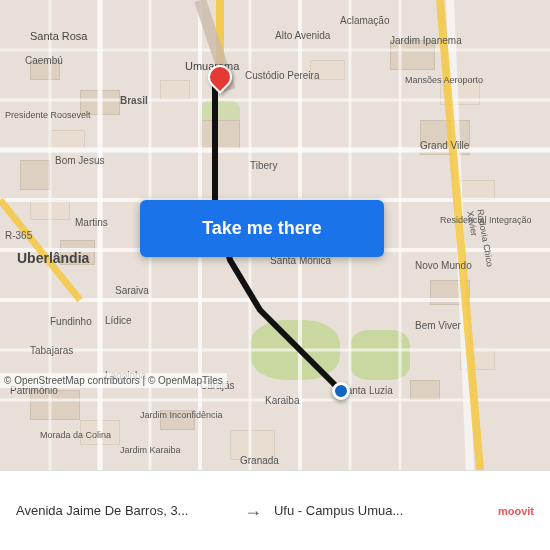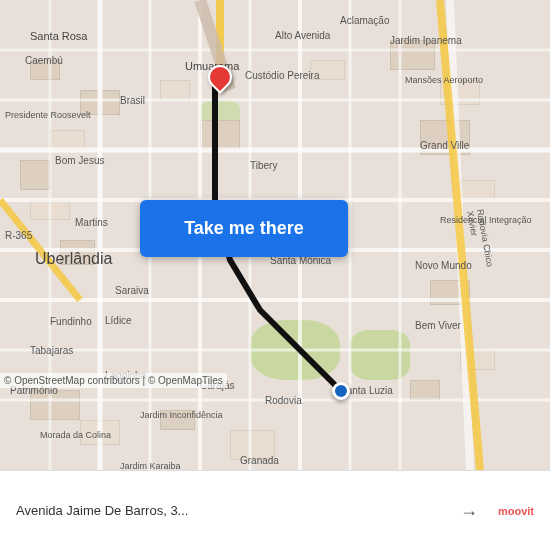--- a/index.html
+++ b/index.html
@@ -26,21 +26,21 @@
       position: absolute;
       background: #c8d8a0;
       border-radius: 50%;
     }
 
     
     .take-me-there-btn {
       position: absolute;
       top: 200px;
       left: 140px;
-      width: 208px;
+      width: 244px;
       padding: 18px 30px;
       background: #1a73e8;
       color: white;
       font-size: 18px;
       font-weight: bold;
       border: none;
       border-radius: 6px;
       cursor: pointer;
       text-align: center;
       box-shadow: 0 2px 8px rgba(0,0,0,0.3);
@@ -245,60 +245,63 @@
 
     <line x1="200" y1="0" x2="230" y2="90" stroke="#ccbbaa" stroke-width="12" opacity="0.8"></line>
 
     <polyline points="340,390 300,350 260,310 230,260 215,200 215,120 215,80" stroke="#111111" stroke-width="6" fill="none" stroke-linejoin="round" stroke-linecap="round"></polyline>
   </svg>
 
   <span class="city-label" style="top:30px;left:30px;">Santa Rosa</span>
   <span class="district-label" style="top:55px;left:25px;text-align:center;">Caembú</span>
   <span class="district-label" style="top:110px;left:5px;font-size:9px;">Presidente Roosevelt</span>
   <span class="district-label" style="top:155px;left:55px;">Bom Jesus</span>
-  <span class="district-label" style="top:95px;left:120px;">Brasil</span>
+  <span class="district-label" style="top:95px;left:120px;font-weight:bold;">Brasil</span>
   <span class="district-label" style="top:70px;left:245px;">Custódio Pereira</span>
   <span class="district-label" style="top:160px;left:250px;">Tibery</span>
   <span class="district-label" style="top:30px;left:275px;">Alto Avenida</span>
   <span class="city-label" style="top:60px;left:185px;">Umuarama</span>
   <span class="district-label" style="top:15px;left:340px;">Aclamação</span>
   <span class="district-label" style="top:35px;left:390px;">Jardim Ipanema</span>
   <span class="district-label" style="top:75px;left:405px;font-size:9px;">Mansões Aeroporto</span>
   <span class="district-label" style="top:140px;left:420px;">Grand Ville</span>
-  <span class="city-label" style="top:250px;left:35px;font-size:16px;font-weight:normal;">Uberlândia</span>
+  <span class="city-label" style="top:250px;left:17px;font-size:14px;font-weight:bold;">Uberlândia</span>
   <span class="district-label" style="top:285px;left:115px;">Saraiva</span>
   <span class="district-label" style="top:316px;left:50px;">Fundinho</span>
   <span class="district-label" style="top:315px;left:105px;">Lídice</span>
   <span class="district-label" style="top:345px;left:30px;">Tabajaras</span>
   <span class="district-label" style="top:385px;left:10px;">Patrimônio</span>
   <span class="district-label" style="top:370px;left:105px;">Lagoinha</span>
   <span class="district-label" style="top:380px;left:200px;">Carajás</span>
-  <span class="district-label" style="top:395px;left:265px;">Rodovia</span>
+  <span class="district-label" style="top:395px;left:265px;">Karaiba</span>
   <span class="district-label" style="top:385px;left:340px;">Santa Luzia</span>
   <span class="district-label" style="top:255px;left:270px;">Santa Mônica</span>
   <span class="district-label" style="top:260px;left:415px;">Novo Mundo</span>
   <span class="district-label" style="top:320px;left:415px;">Bem Viver</span>
   <span class="district-label" style="top:215px;left:440px;font-size:9px;">Residencial Integração</span>
   <span class="district-label" style="top:410px;left:140px;font-size:9px;">Jardim Inconfidência</span>
   <span class="district-label" style="top:430px;left:40px;font-size:9px;">Morada da Colina</span>
-  <span class="district-label" style="top:445px;left:120px;font-size:9px;margin-top:16px;">Jardim Karaiba</span>
+  <span class="district-label" style="top:445px;left:120px;font-size:9px;">Jardim Karaiba</span>
   <span class="district-label" style="top:455px;left:240px;">Granada</span>
   <span class="district-label" style="top:235px;left:180px;font-size:9px;">Caz.</span>
   <span class="district-label" style="top:185px;left:75px;margin-top:32px;">Martins</span>
   <span class="district-label" style="top:230px;left:5px;">R-365</span>
   <span class="district-label" style="top:200px;left:475px;font-size:9px;transform:rotate(80deg);transform-origin:left center;">Rodovia Chico Xavier</span>
 
   <div class="pin-red" style="top:65px;left:208px;"></div>
 
   <div class="dot-blue" style="top:382px;left:332px;"></div>
 
   <button class="take-me-there-btn">Take me there</button>
 
   <div class="osm-copyright">© OpenStreetMap contributors | © OpenMapTiles</div>
 </div>
 
 <div class="bottom-bar">
   <div class="location-from">
     <div class="location-text">Avenida Jaime De Barros, 3...</div>
   </div>
   <div class="arrow-icon">→</div>
+  <div class="location-to">
+    <div class="location-text">Ufu - Campus Umua...</div>
+  </div>
   <div class="moovit-logo">moovit</div>
 </div>
 
 </body></html>

